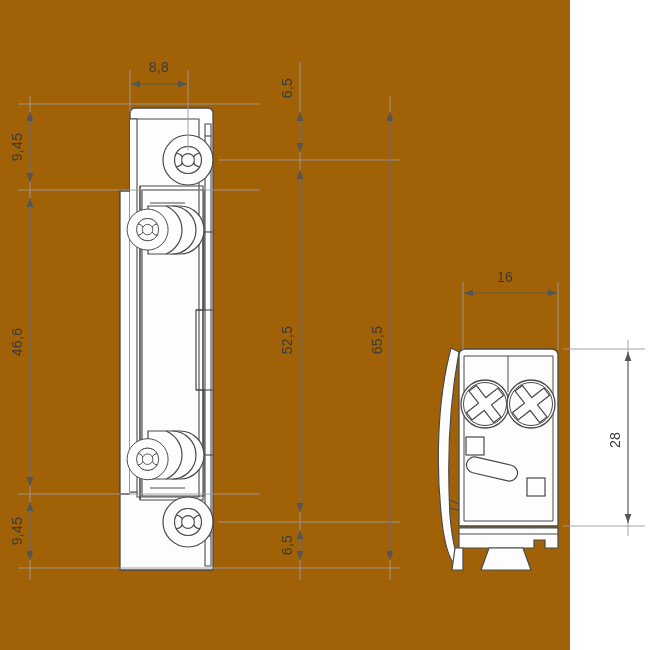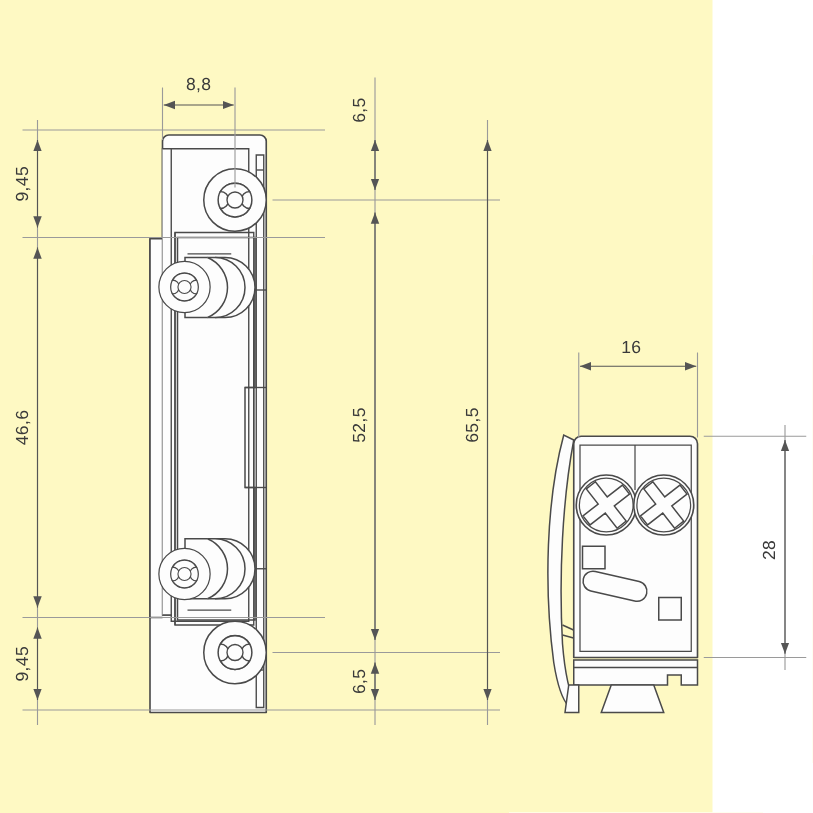--- a/index.html
+++ b/index.html
@@ -1,19 +1,19 @@
 <!DOCTYPE html>
 <html><head>
 <meta charset="utf-8">
 <title>Technical Drawing</title>
 <style>
   html,body{margin:0;padding:0;background:#ffffff;}
   body{width:650px;height:650px;overflow:hidden;
        font-family:"Liberation Sans",sans-serif;}
-  #sheet{position:relative;width:570px;height:650px;background:#fef9c3;}
+  #sheet{position:relative;width:570px;height:650px;background:#a16207;}
   #sheet svg{display:block;width:650px;height:650px;}
   .dimtext{font-family:"Liberation Sans",sans-serif;font-size:14px;
            fill:#3a3a3a;letter-spacing:0.3px;}
 </style>
 </head>
 <body>
 
 <div id="sheet">
 <svg viewBox="0 0 650 650" xmlns="http://www.w3.org/2000/svg">
 

